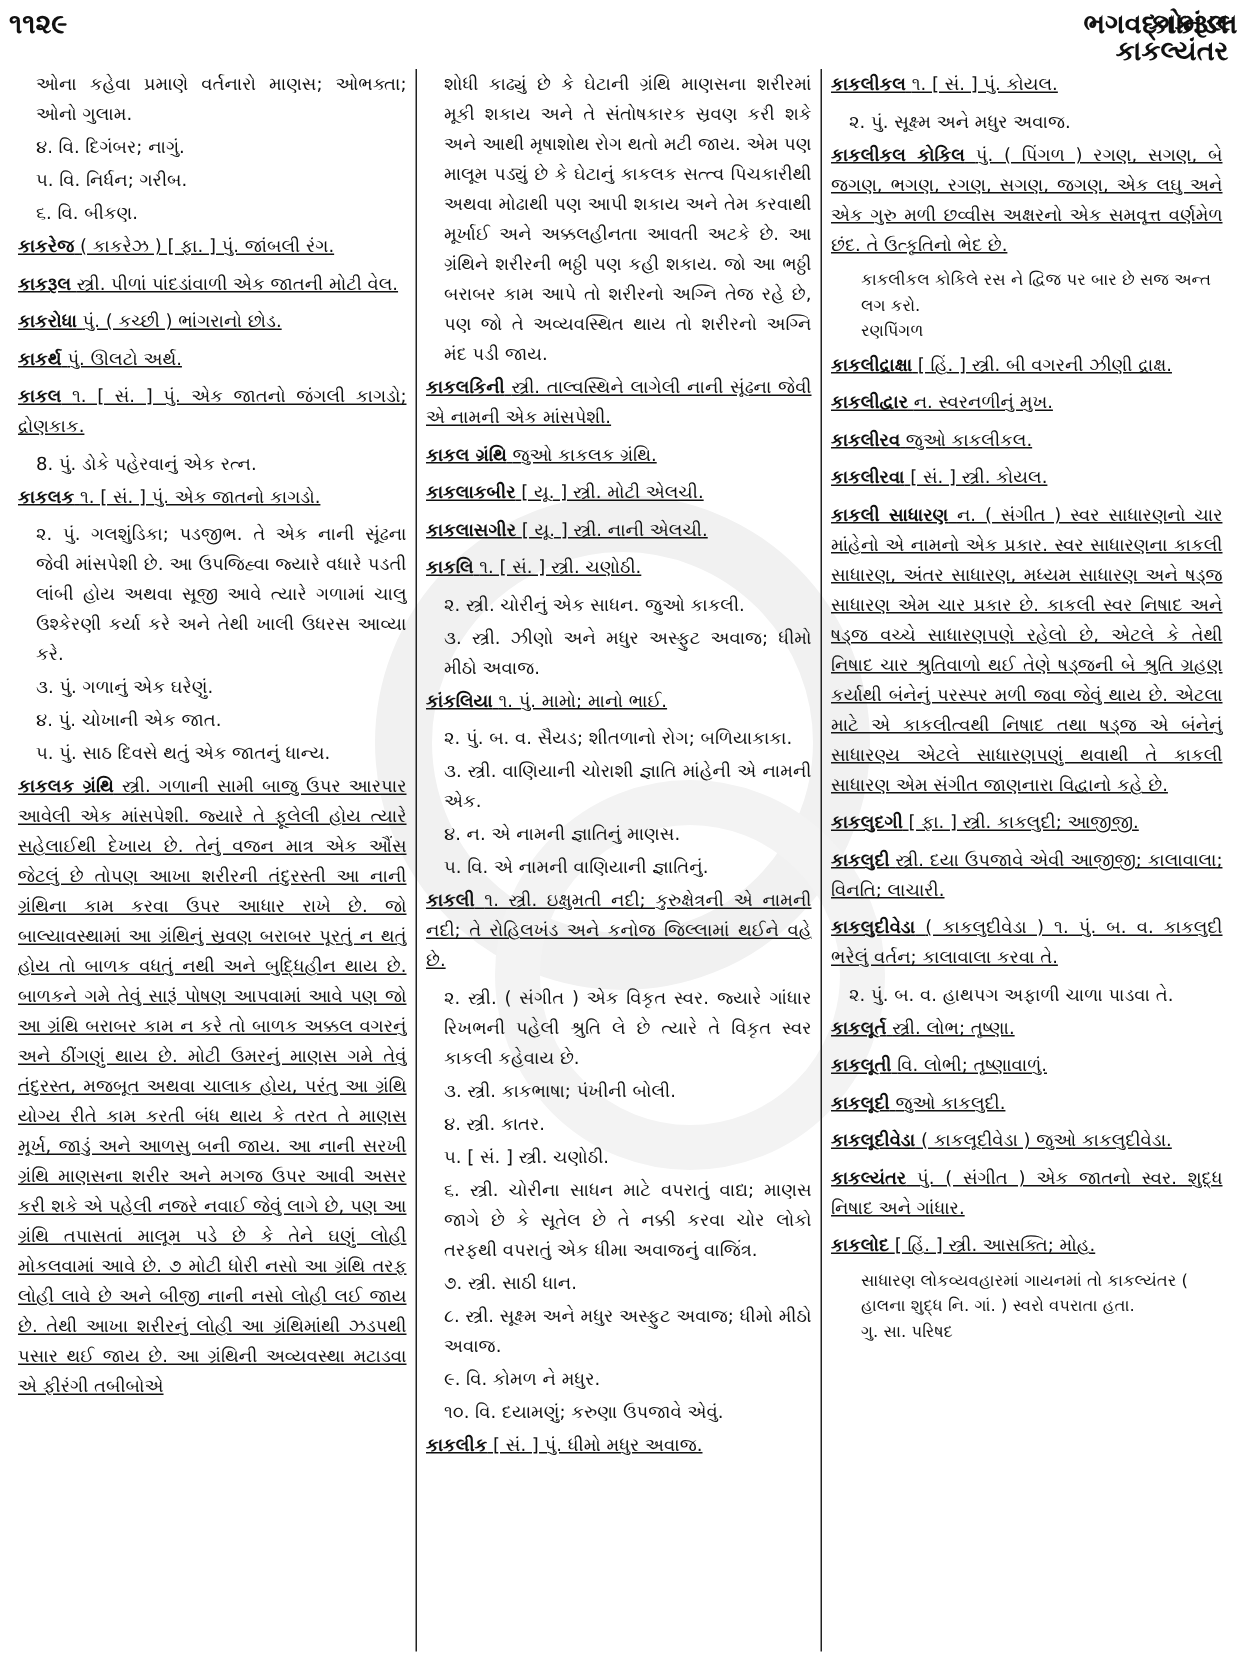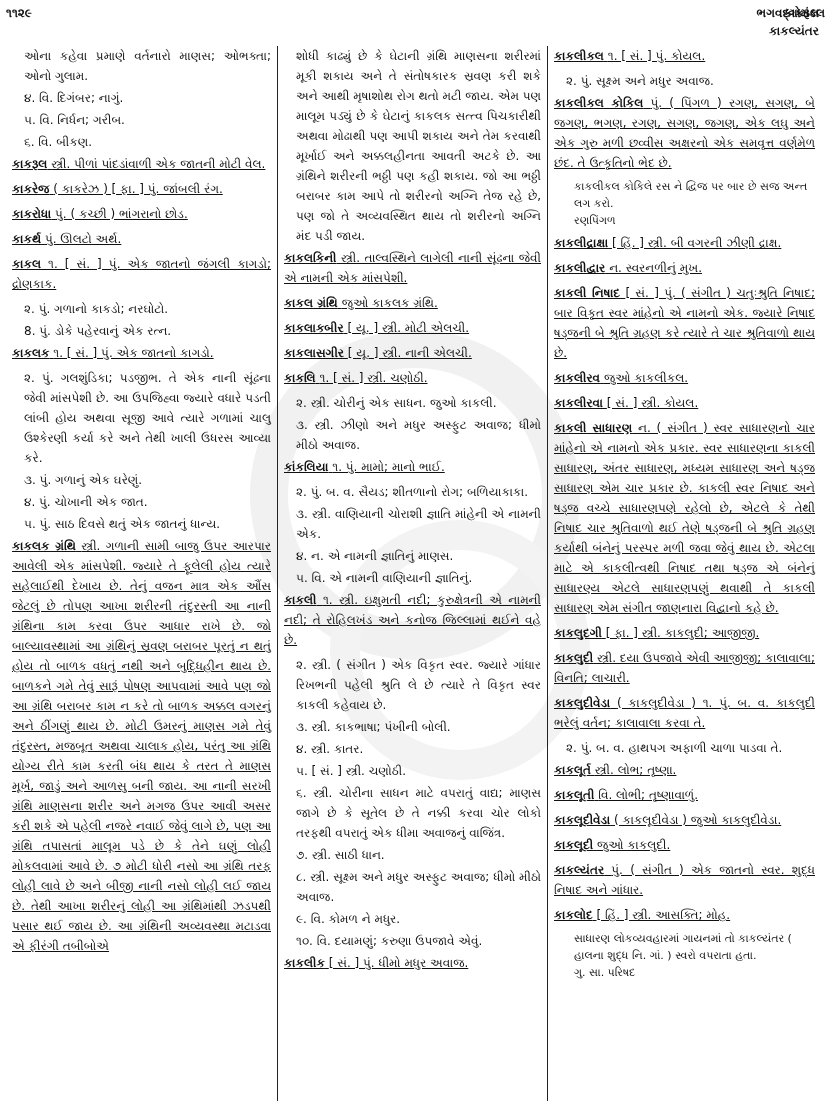--- a/index.html
+++ b/index.html
@@ -12,21 +12,21 @@
   .watermark {
     position:absolute; left:250px; top:330px; width:330px; height:330px;
     border-radius:50%; border:38px solid #f1f1f1; box-sizing:border-box; z-index:0;
   }
   .watermark2 {
     position:absolute; left:330px; top:520px; width:260px; height:260px;
     border-radius:50%; border:30px solid #f3f3f3; box-sizing:border-box; z-index:0;
   }
   .header {
     position:absolute; top:4px; left:0; width:825px; height:40px; z-index:1;
-    font-size:12px; font-weight:bold;
+    font-size:18px; font-weight:bold;
   }
   .header .pno { position:absolute; left:6px; top:2px; }
   .header .title { position:absolute; left:0; width:825px; text-align:right; top:2px; }
   .header .gw1 { position:absolute; right:6px; top:2px; }
   .header .gw2 { position:absolute; right:6px; top:20px; }
   .cols {
     position:absolute; top:46px; left:6px; width:815px; height:1055px;
     display:flex; z-index:1;
   }
   .col {
@@ -55,26 +55,25 @@
   <span class="gw1">કાકરૂલ</span>
   <span class="gw2">કાકલ્યંતર</span>
 </div>
 
 <div class="cols">
   <div class="col col1">
       <div class="cont">ઓના કહેવા પ્રમાણે વર્તનારો માણસ; ઓભક્તા; ઓનો ગુલામ.</div>
       <div class="sense">૪. વિ. દિગંબર; નાગું.</div>
       <div class="sense">૫. વિ. નિર્ધન; ગરીબ.</div>
       <div class="sense">૬. વિ. બીકણ.</div>
+      <div class="entry"><span class="hw">કાકરેજ</span> <span>( કાકરેઝ ) [ ફા. ] પું. જાંબલી રંગ.</span></div>
       <div class="entry"><span class="hw">કાકરૂલ</span> <span>સ્ત્રી. પીળાં પાંદડાંવાળી એક જાતની મોટી વેલ.</span></div>
-      <div class="entry"><span class="hw">કાકરેજ</span> <span>( કાકરેઝ ) [ ફા. ] પું. જાંબલી રંગ.</span></div>
       <div class="entry"><span class="hw">કાકરોધા</span> <span>પું. ( કચ્છી ) ભાંગરાનો છોડ.</span></div>
       <div class="entry"><span class="hw">કાકર્થ</span> <span>પું. ઊલટો અર્થ.</span></div>
       <div class="entry"><span class="hw">કાકલ</span> <span>૧. [ સં. ] પું. એક જાતનો જંગલી કાગડો; દ્રોણકાક.</span></div>
-      <div class="sense">૨. પું. ગળાનો કાકડો; નરઘોટો.</div>
       <div class="sense">8. પું. ડોકે પહેરવાનું એક રત્ન.</div>
       <div class="entry"><span class="hw">કાકલક</span> <span>૧. [ સં. ] પું. એક જાતનો કાગડો.</span></div>
       <div class="sense">૨. પું. ગલશુંડિકા; પડજીભ. તે એક નાની સૂંઢના જેવી માંસપેશી છે. આ ઉપજિહ્વા જ્યારે વધારે પડતી લાંબી હોય અથવા સૂજી આવે ત્યારે ગળામાં ચાલુ ઉશ્કેરણી કર્યા કરે અને તેથી ખાલી ઉધરસ આવ્યા કરે.</div>
       <div class="sense">૩. પું. ગળાનું એક ઘરેણું.</div>
       <div class="sense">૪. પું. ચોખાની એક જાત.</div>
       <div class="sense">૫. પું. સાઠ દિવસે થતું એક જાતનું ધાન્ય.</div>
       <div class="entry"><span class="hw">કાકલક ગ્રંથિ</span> <span>સ્ત્રી. ગળાની સામી બાજુ ઉપર આરપાર આવેલી એક માંસપેશી. જ્યારે તે ફૂલેલી હોય ત્યારે સહેલાઈથી દેખાય છે. તેનું વજન માત્ર એક ઔંસ જેટલું છે તોપણ આખા શરીરની તંદુરસ્તી આ નાની ગ્રંથિના કામ કરવા ઉપર આધાર રાખે છે. જો બાલ્યાવસ્થામાં આ ગ્રંથિનું સ્રવણ બરાબર પૂરતું ન થતું હોય તો બાળક વધતું નથી અને બુદ્ધિહીન થાય છે. બાળકને ગમે તેવું સારૂં પોષણ આપવામાં આવે પણ જો આ ગ્રંથિ બરાબર કામ ન કરે તો બાળક અક્કલ વગરનું અને ઠીંગણું થાય છે. મોટી ઉમરનું માણસ ગમે તેવું તંદુરસ્ત, મજબૂત અથવા ચાલાક હોય, પરંતુ આ ગ્રંથિ યોગ્ય રીતે કામ કરતી બંધ થાય કે તરત તે માણસ મૂર્ખ, જાડું અને આળસુ બની જાય. આ નાની સરખી ગ્રંથિ માણસના શરીર અને મગજ ઉપર આવી અસર કરી શકે એ પહેલી નજરે નવાઈ જેવું લાગે છે, પણ આ ગ્રંથિ તપાસતાં માલૂમ પડે છે કે તેને ઘણું લોહી મોકલવામાં આવે છે. ૭ મોટી ધોરી નસો આ ગ્રંથિ તરફ લોહી લાવે છે અને બીજી નાની નસો લોહી લઈ જાય છે. તેથી આખા શરીરનું લોહી આ ગ્રંથિમાંથી ઝડપથી પસાર થઈ જાય છે. આ ગ્રંથિની અવ્યવસ્થા મટાડવા એ ફીરંગી તબીબોએ</span></div>
     </div>
   <div class="col col2">
       <div class="cont">શોધી કાઢ્યું છે કે ઘેટાની ગ્રંથિ માણસના શરીરમાં મૂકી શકાય અને તે સંતોષકારક સ્રવણ કરી શકે અને આથી મૃષાશોથ રોગ થતો મટી જાય. એમ પણ માલૂમ પડ્યું છે કે ઘેટાનું કાકલક સત્ત્વ પિચકારીથી અથવા મોઢાથી પણ આપી શકાય અને તેમ કરવાથી મૂર્ખાઈ અને અક્કલહીનતા આવતી અટકે છે. આ ગ્રંથિને શરીરની ભઠ્ઠી પણ કહી શકાય. જો આ ભઠ્ઠી બરાબર કામ આપે તો શરીરનો અગ્નિ તેજ રહે છે, પણ જો તે અવ્યવસ્થિત થાય તો શરીરનો અગ્નિ મંદ પડી જાય.</div>
@@ -102,29 +101,28 @@
       <div class="sense">૧૦. વિ. દયામણું; કરુણા ઉપજાવે એવું.</div>
       <div class="entry"><span class="hw">કાકલીક</span> <span>[ સં. ] પું. ધીમો મધુર અવાજ.</span></div>
     </div>
   <div class="col col3">
       <div class="entry"><span class="hw">કાકલીકલ</span> <span>૧. [ સં. ] પું. કોયલ.</span></div>
       <div class="sense">૨. પું. સૂક્ષ્મ અને મધુર અવાજ.</div>
       <div class="entry"><span class="hw">કાકલીકલ કોકિલ</span> <span>પું. ( પિંગળ ) રગણ, સગણ, બે જગણ, ભગણ, રગણ, સગણ, જગણ, એક લઘુ અને એક ગુરુ મળી છવ્વીસ અક્ષરનો એક સમવૃત્ત વર્ણમેળ છંદ. તે ઉત્કૃતિનો ભેદ છે.</span></div>
       <div class="quote"><span>કાકલીકલ કોકિલે રસ ને દ્વિજ પર બાર છે સજ અન્ત લગ કરો.</span><span class="src">રણપિંગળ</span></div>
       <div class="entry"><span class="hw">કાકલીદ્રાક્ષા</span> <span>[ હિં. ] સ્ત્રી. બી વગરની ઝીણી દ્રાક્ષ.</span></div>
       <div class="entry"><span class="hw">કાકલીદ્વાર</span> <span>ન. સ્વરનળીનું મુખ.</span></div>
-      <div class="entry"><span class="hw">કાકલી નિષાદ</span> <span>[ સં. ] પું. ( સંગીત ) ચતુઃશ્રુતિ નિષાદ; બાર વિકૃત સ્વર માંહેનો એ નામનો એક. જ્યારે નિષાદ ષડ્જની બે શ્રુતિ ગ્રહણ કરે ત્યારે તે ચાર શ્રુતિવાળો થાય છે.</span></div>
       <div class="entry"><span class="hw">કાકલીરવ</span> <span>જુઓ કાકલીકલ.</span></div>
       <div class="entry"><span class="hw">કાકલીરવા</span> <span>[ સં. ] સ્ત્રી. કોયલ.</span></div>
       <div class="entry"><span class="hw">કાકલી સાધારણ</span> <span>ન. ( સંગીત ) સ્વર સાધારણનો ચાર માંહેનો એ નામનો એક પ્રકાર. સ્વર સાધારણના કાકલી સાધારણ, અંતર સાધારણ, મધ્યમ સાધારણ અને ષડ્જ સાધારણ એમ ચાર પ્રકાર છે. કાકલી સ્વર નિષાદ અને ષડ્જ વચ્ચે સાધારણપણે રહેલો છે, એટલે કે તેથી નિષાદ ચાર શ્રુતિવાળો થઈ તેણે ષડ્જની બે શ્રુતિ ગ્રહણ કર્યાથી બંનેનું પરસ્પર મળી જવા જેવું થાય છે. એટલા માટે એ કાકલીત્વથી નિષાદ તથા ષડ્જ એ બંનેનું સાધારણ્ય એટલે સાધારણપણું થવાથી તે કાકલી સાધારણ એમ સંગીત જાણનારા વિદ્વાનો કહે છે.</span></div>
       <div class="entry"><span class="hw">કાકલુદગી</span> <span>[ ફા. ] સ્ત્રી. કાકલુદી; આજીજી.</span></div>
       <div class="entry"><span class="hw">કાકલુદી</span> <span>સ્ત્રી. દયા ઉપજાવે એવી આજીજી; કાલાવાલા; વિનતિ; લાચારી.</span></div>
       <div class="entry"><span class="hw">કાકલુદીવેડા</span> <span>( કાકલુદીવેડા ) ૧. પું. બ. વ. કાકલુદી ભરેલું વર્તન; કાલાવાલા કરવા તે.</span></div>
       <div class="sense">૨. પું. બ. વ. હાથપગ અફાળી ચાળા પાડવા તે.</div>
       <div class="entry"><span class="hw">કાકલૂર્ત</span> <span>સ્ત્રી. લોભ; તૃષ્ણા.</span></div>
       <div class="entry"><span class="hw">કાકલૂતી</span> <span>વિ. લોભી; તૃષ્ણાવાળું.</span></div>
+      <div class="entry"><span class="hw">કાકલૂદી</span> <span>જુઓ કાકલુદી.</span></div>
       <div class="entry"><span class="hw">કાકલૂદીવેડા</span> <span>( કાકલૂદીવેડા ) જુઓ કાકલુદીવેડા.</span></div>
-      <div class="entry"><span class="hw">કાકલૂદી</span> <span>જુઓ કાકલુદી.</span></div>
       <div class="entry"><span class="hw">કાકલ્યંતર</span> <span>પું. ( સંગીત ) એક જાતનો સ્વર. શુદ્ધ નિષાદ અને ગાંધાર.</span></div>
       <div class="entry"><span class="hw">કાકલોદ</span> <span>[ હિં. ] સ્ત્રી. આસક્તિ; મોહ.</span></div>
       <div class="quote"><span>સાધારણ લોકવ્યવહારમાં ગાયનમાં તો કાકલ્યંતર ( હાલના શુદ્ધ નિ. ગાં. ) સ્વરો વપરાતા હતા.</span><span class="src">ગુ. સા. પરિષદ</span></div>
     </div>
 </div>
 
 </body></html>

